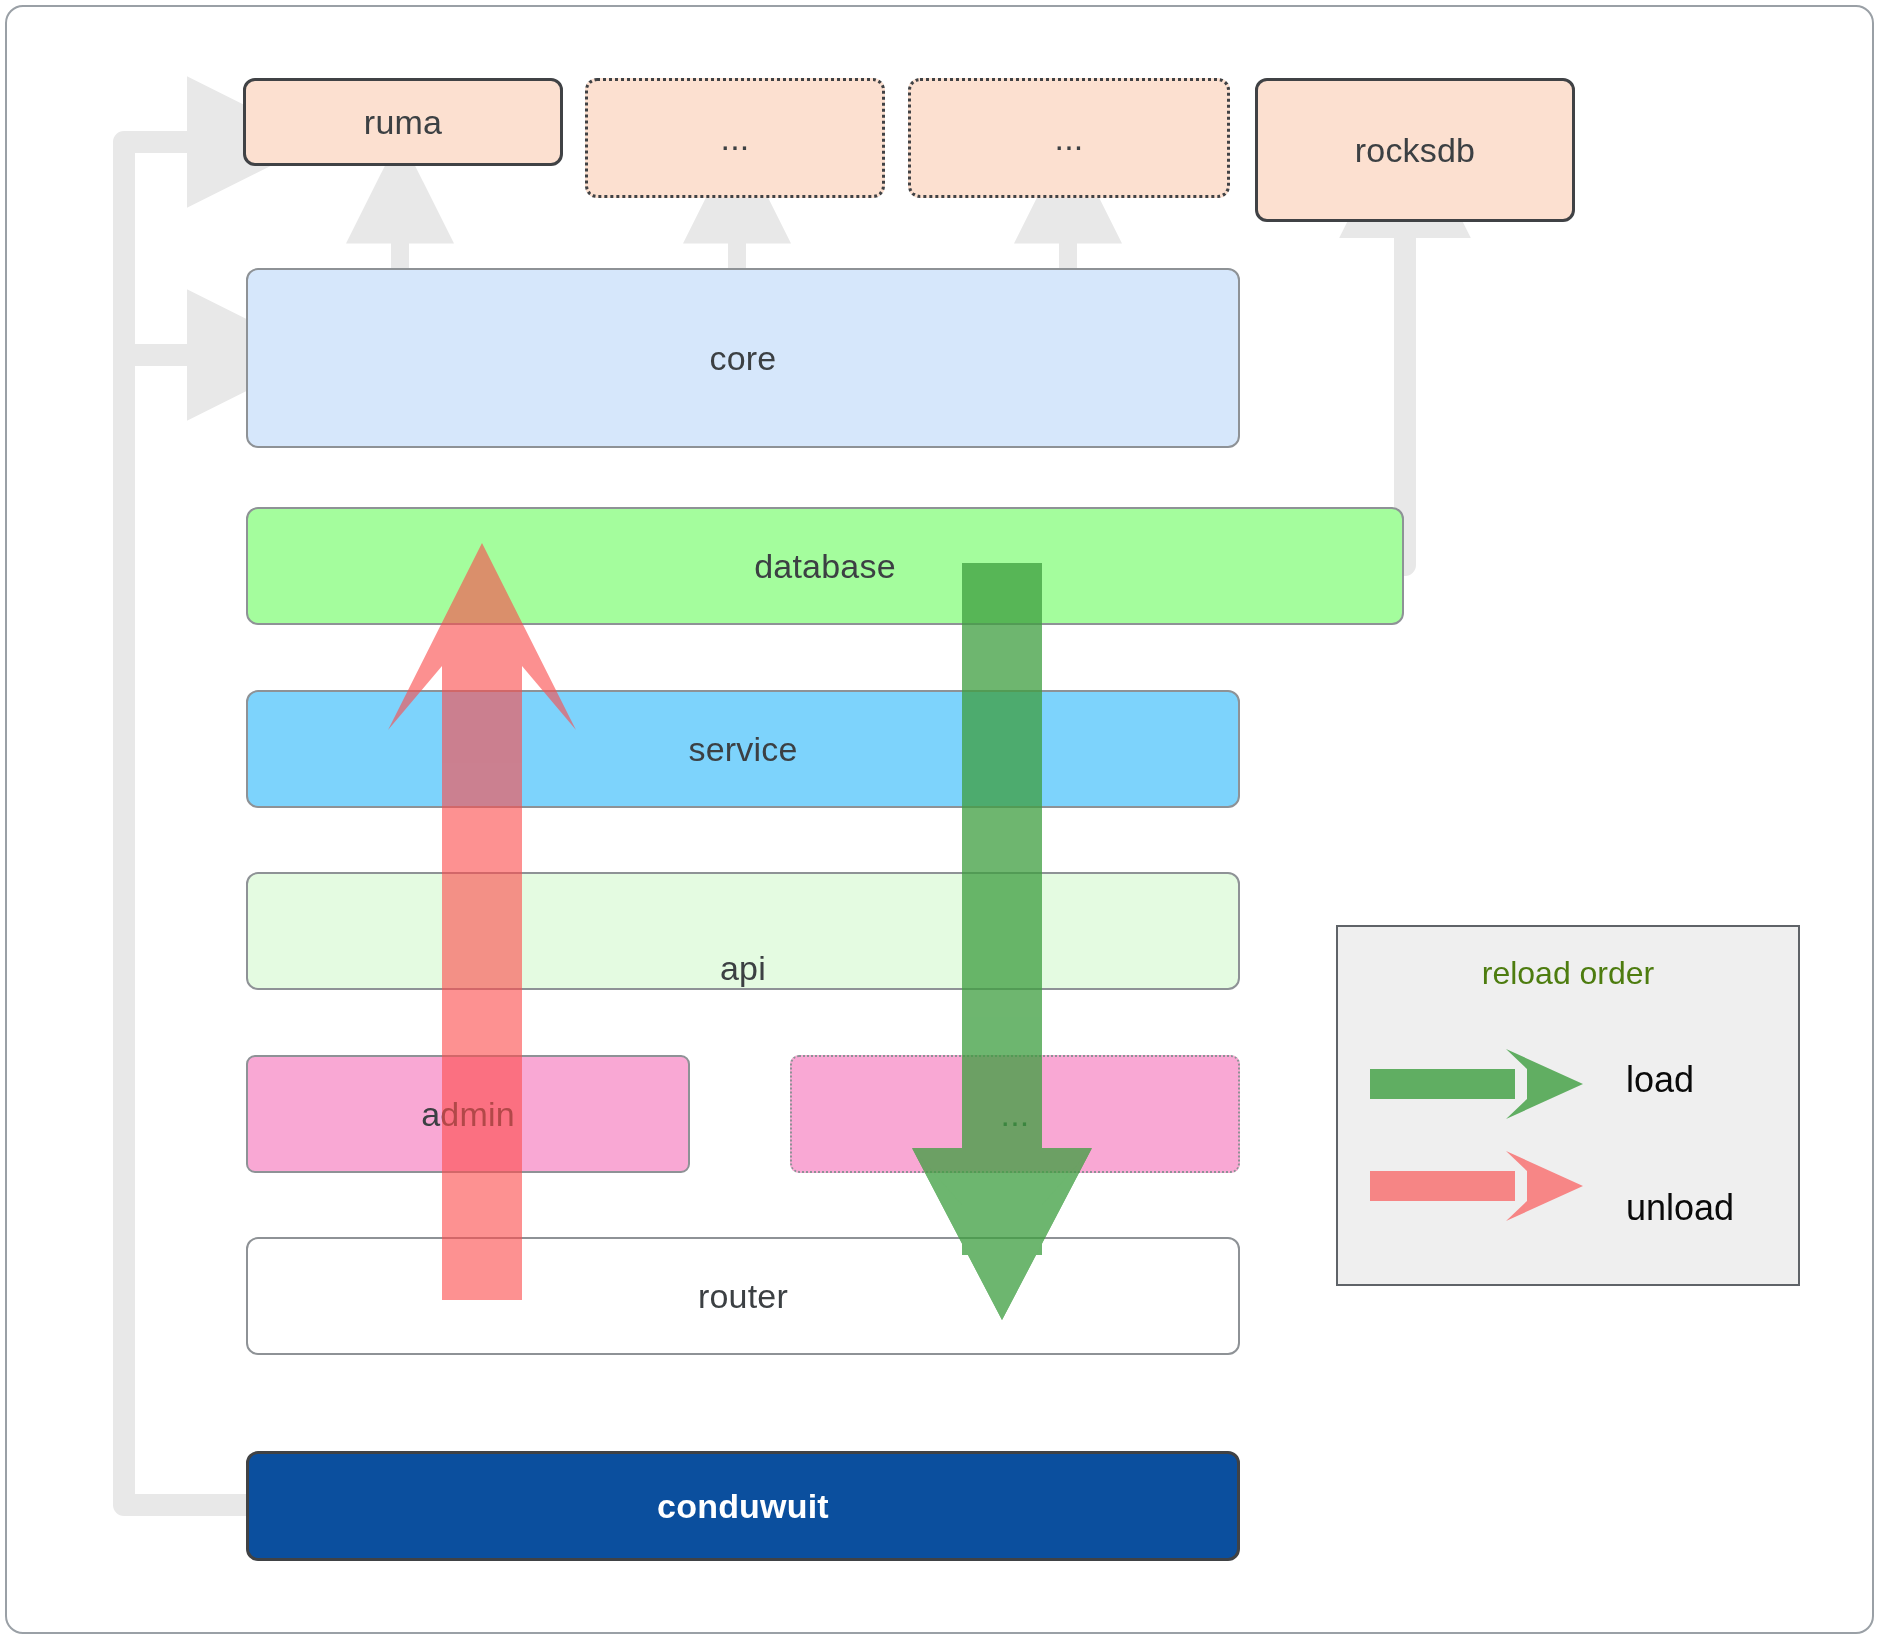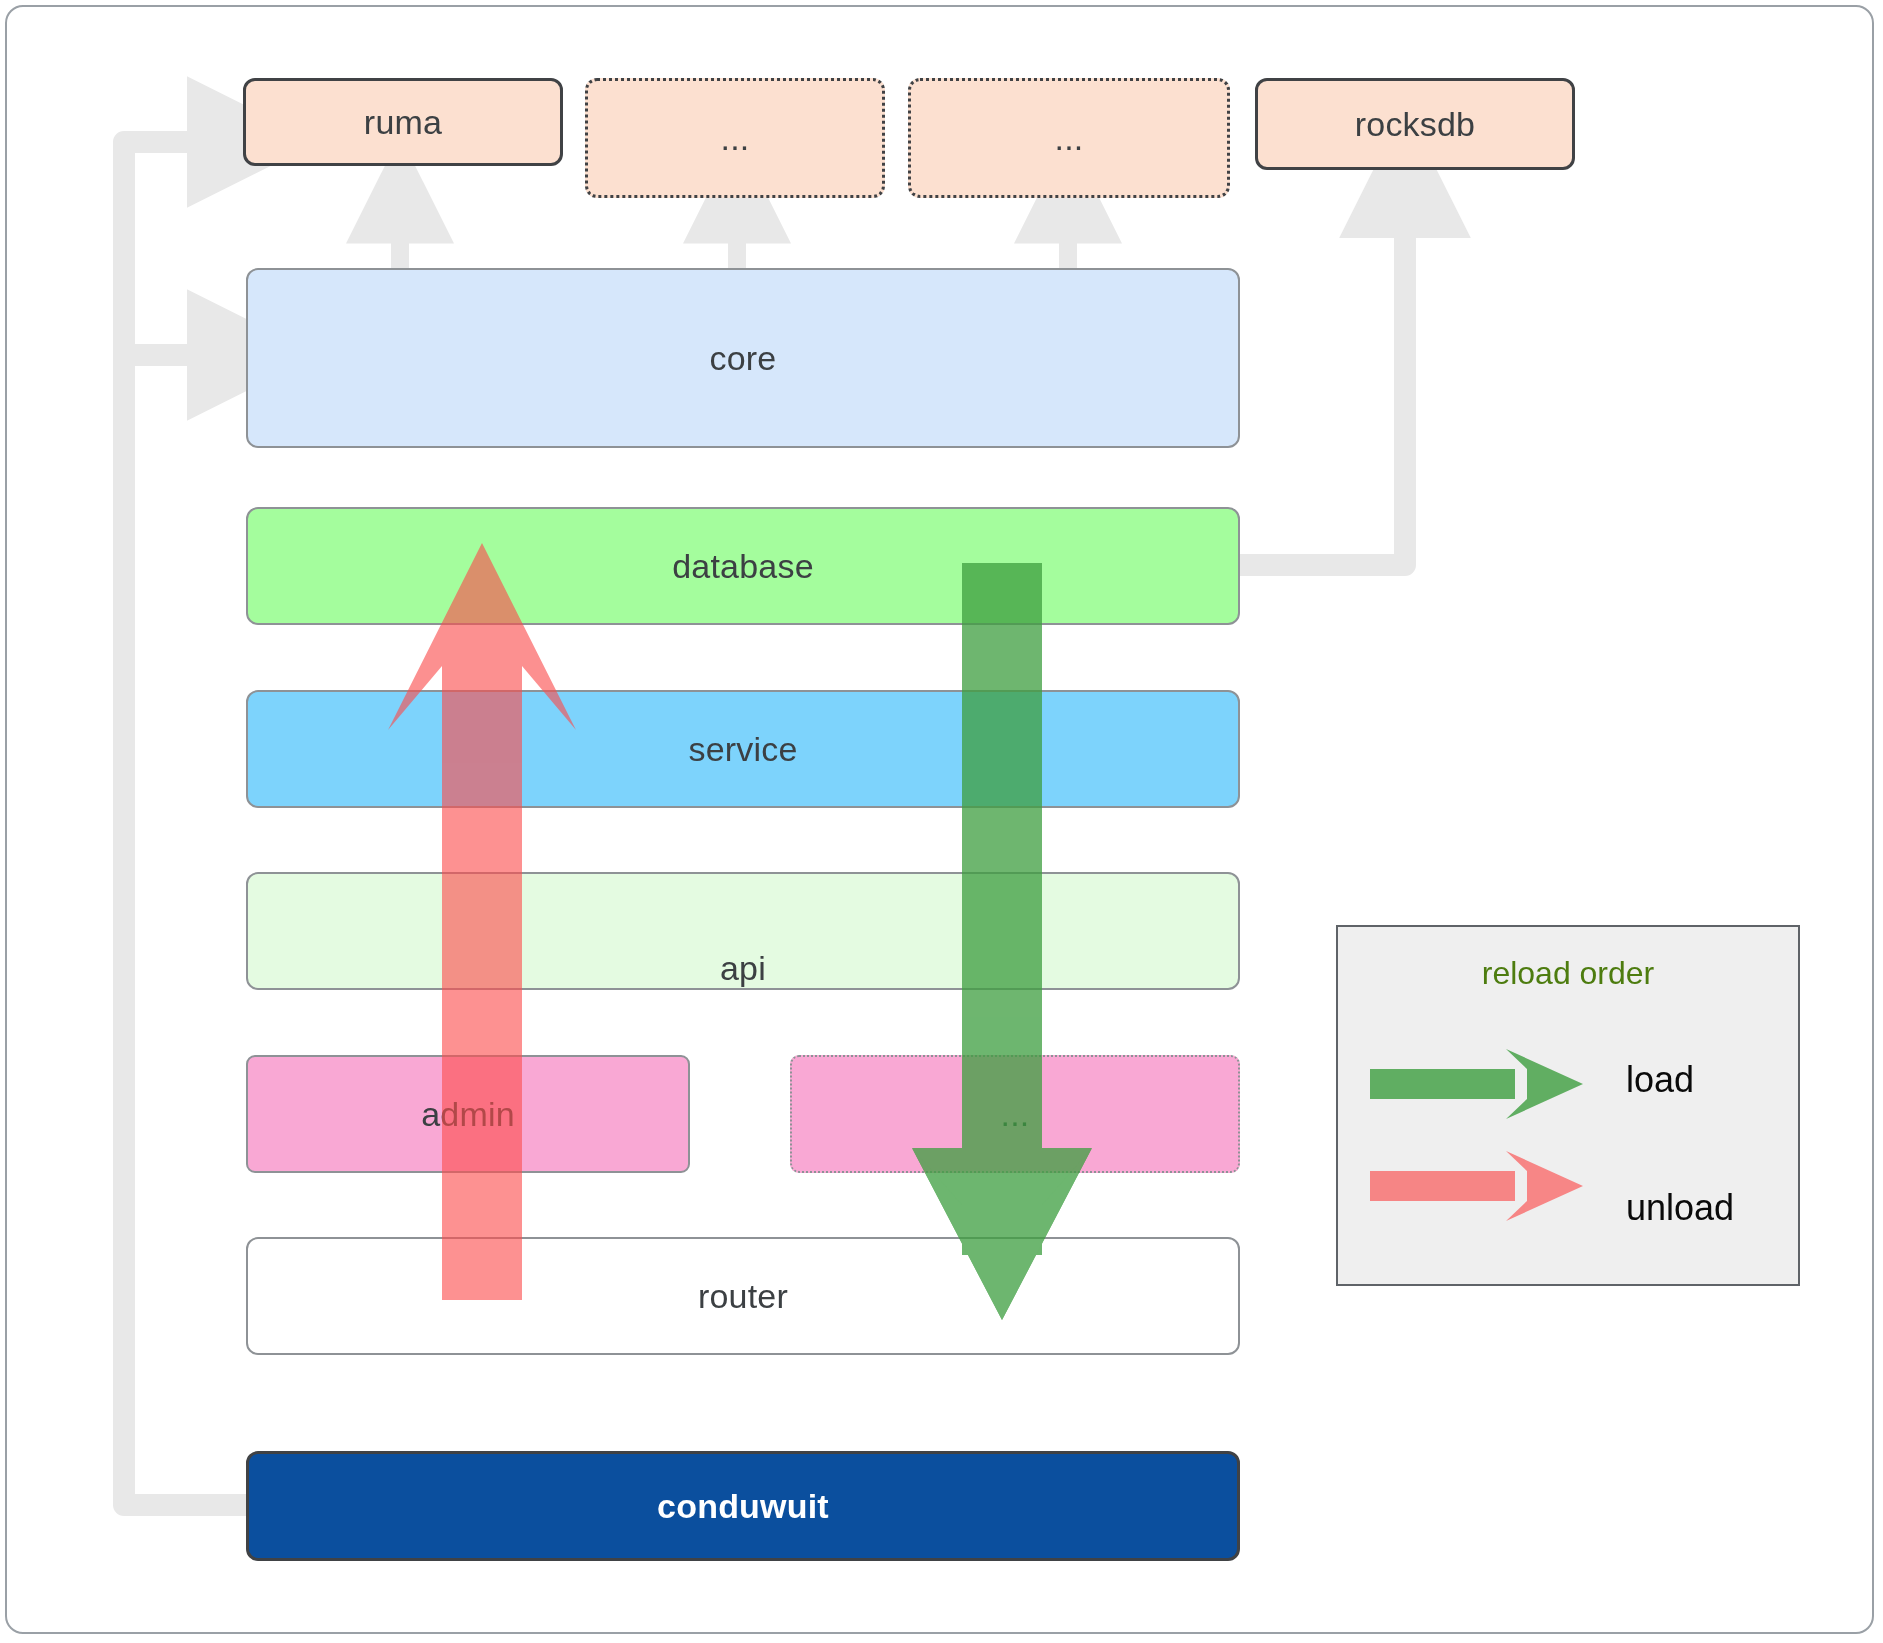--- a/index.html
+++ b/index.html
@@ -127,29 +127,29 @@
   </div>
 
   <div class="node dotted peach" style="left:585px; top:78px; width:300px; height:120px;">
     <span>...</span>
   </div>
 
   <div class="node dotted peach" style="left:908px; top:78px; width:322px; height:120px;">
     <span>...</span>
   </div>
 
-  <div class="node solid peach" style="left:1255px; top:78px; width:320px; height:92px;">
+  <div class="node solid peach" style="left:1255px; top:78px; width:320px; height:144px;">
     <span>rocksdb</span>
   </div>
 
   <div class="node thin blue" style="left:246px; top:268px; width:994px; height:180px;">
     <span>core</span>
   </div>
 
-  <div class="node thin green1" style="left:246px; top:507px; width:994px; height:118px;">
+  <div class="node thin green1" style="left:246px; top:507px; width:1158px; height:118px;">
     <span>database</span>
   </div>
 
   <div class="node thin green2" style="left:246px; top:690px; width:994px; height:118px;">
     <span>service</span>
   </div>
 
   <div class="node thin green3" style="left:246px; top:872px; width:994px; height:118px;align-items:flex-end;">
     <span>api</span>
   </div>

